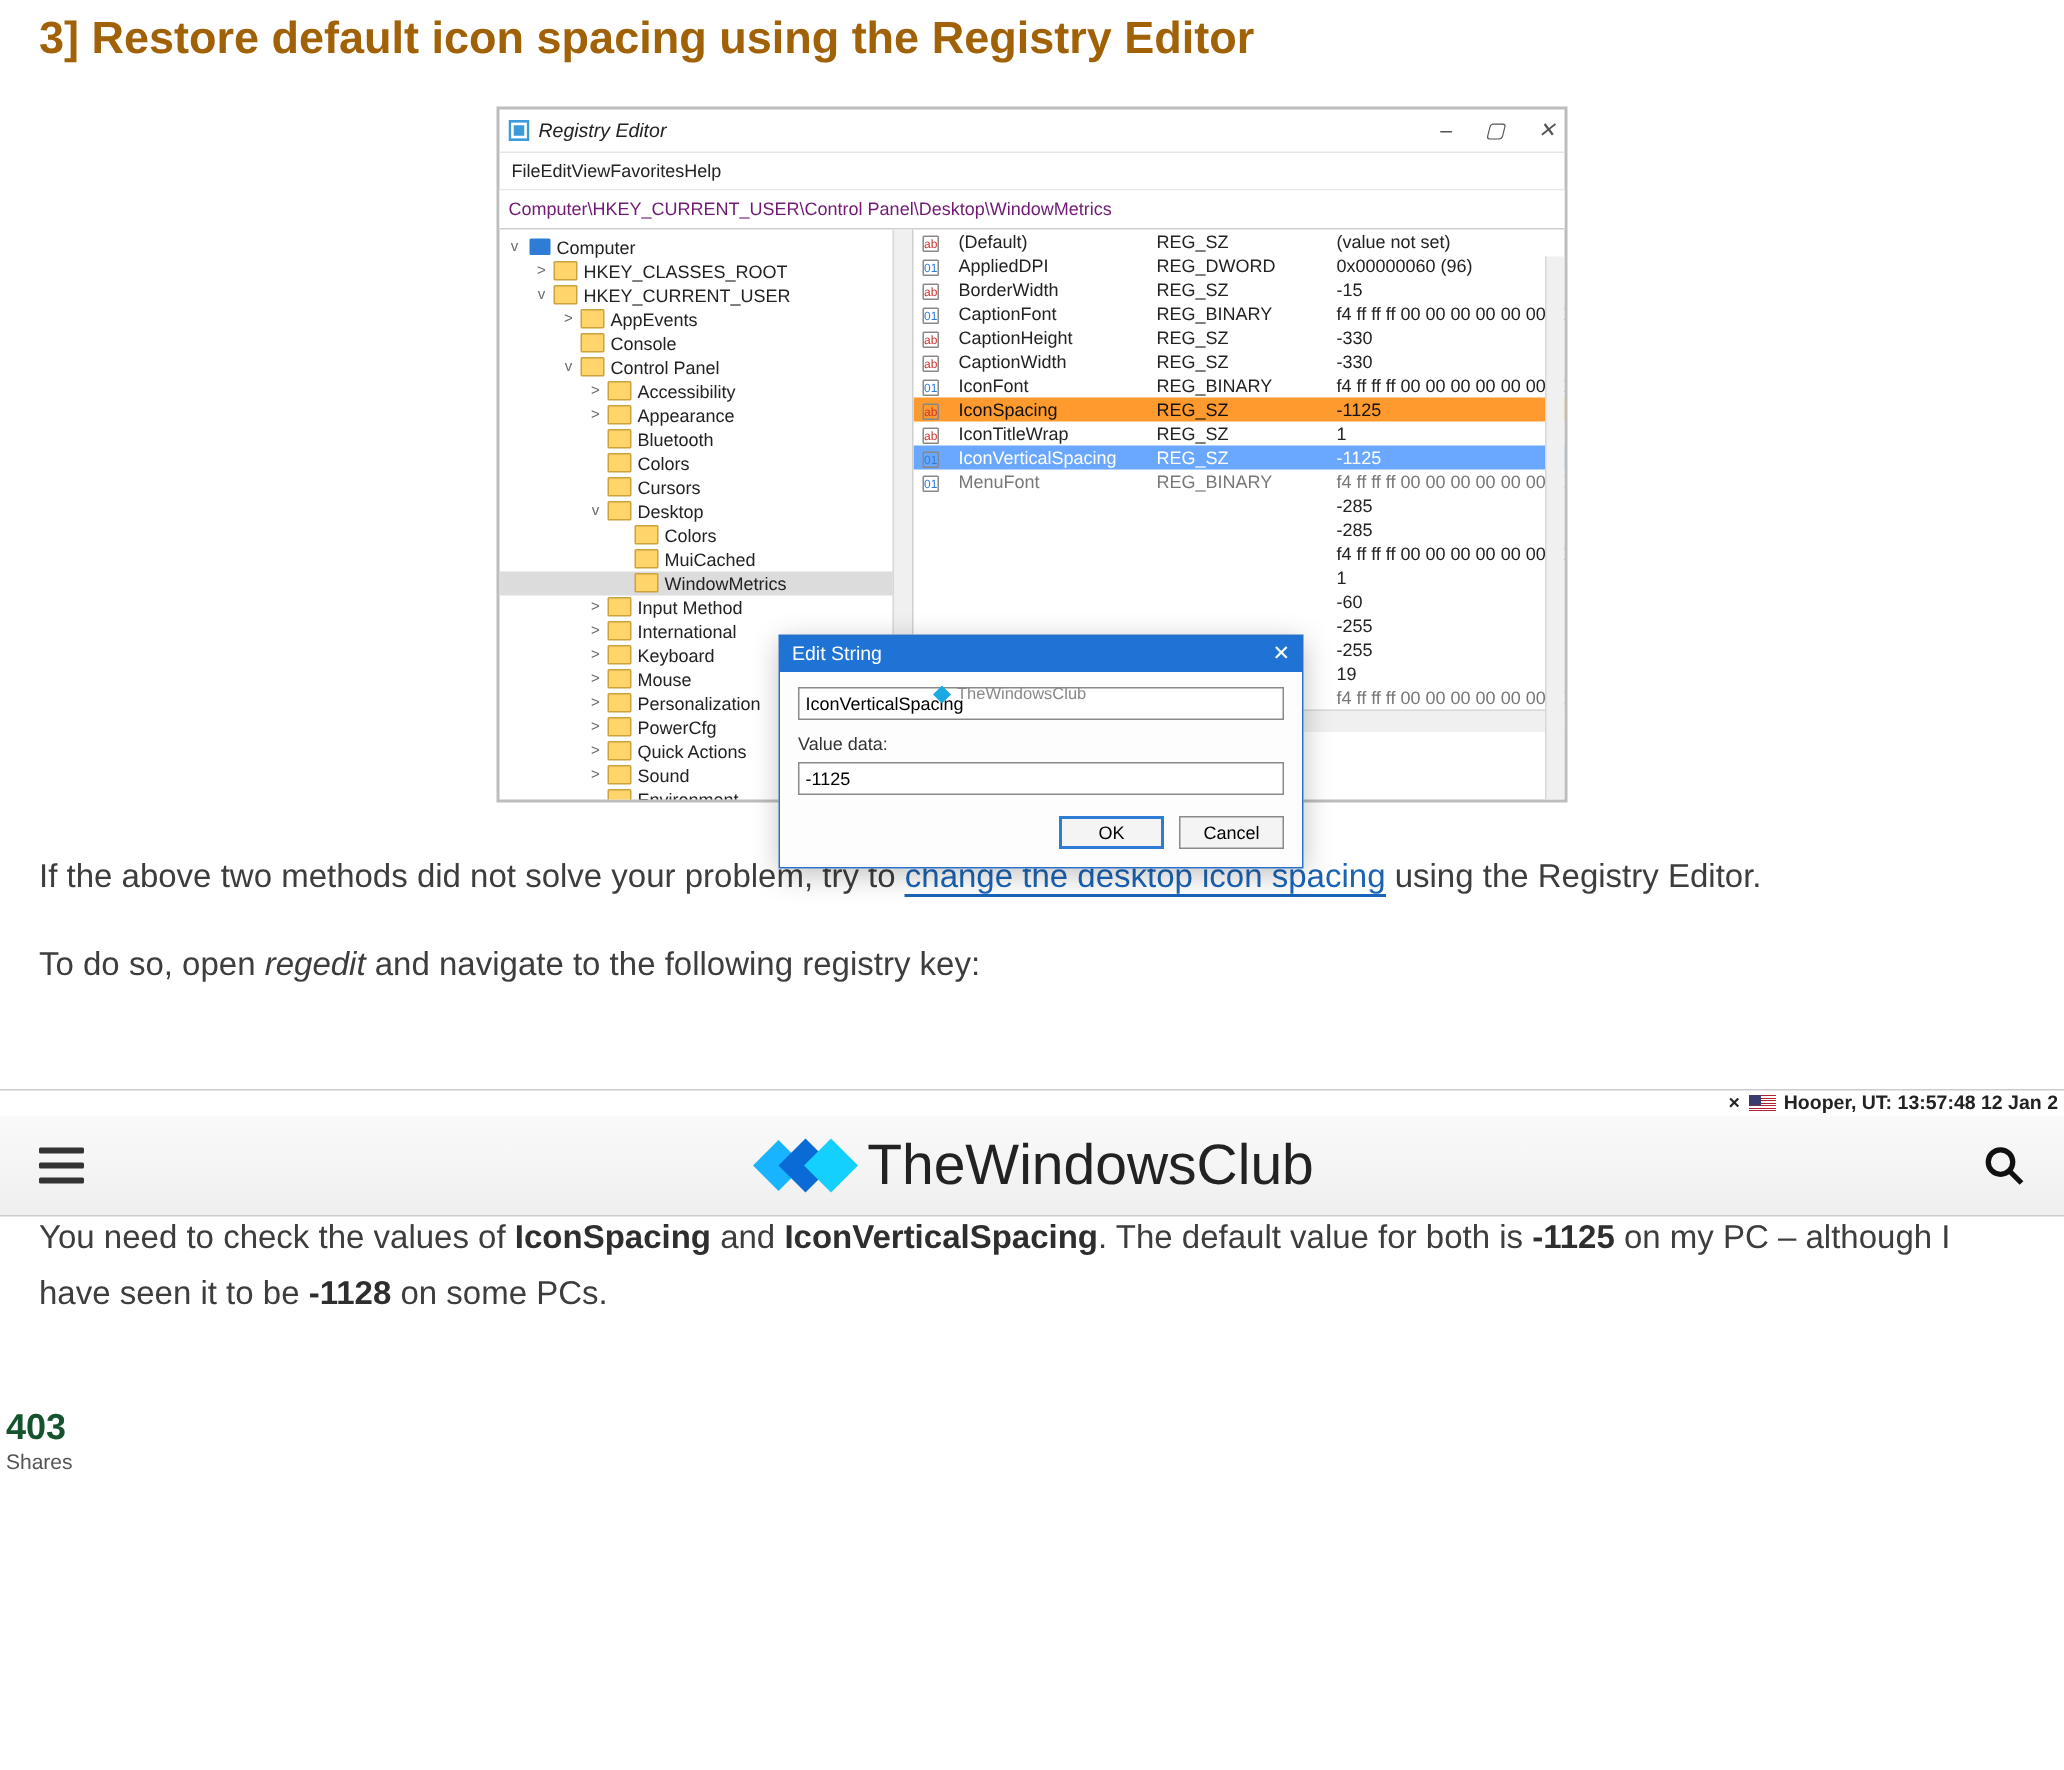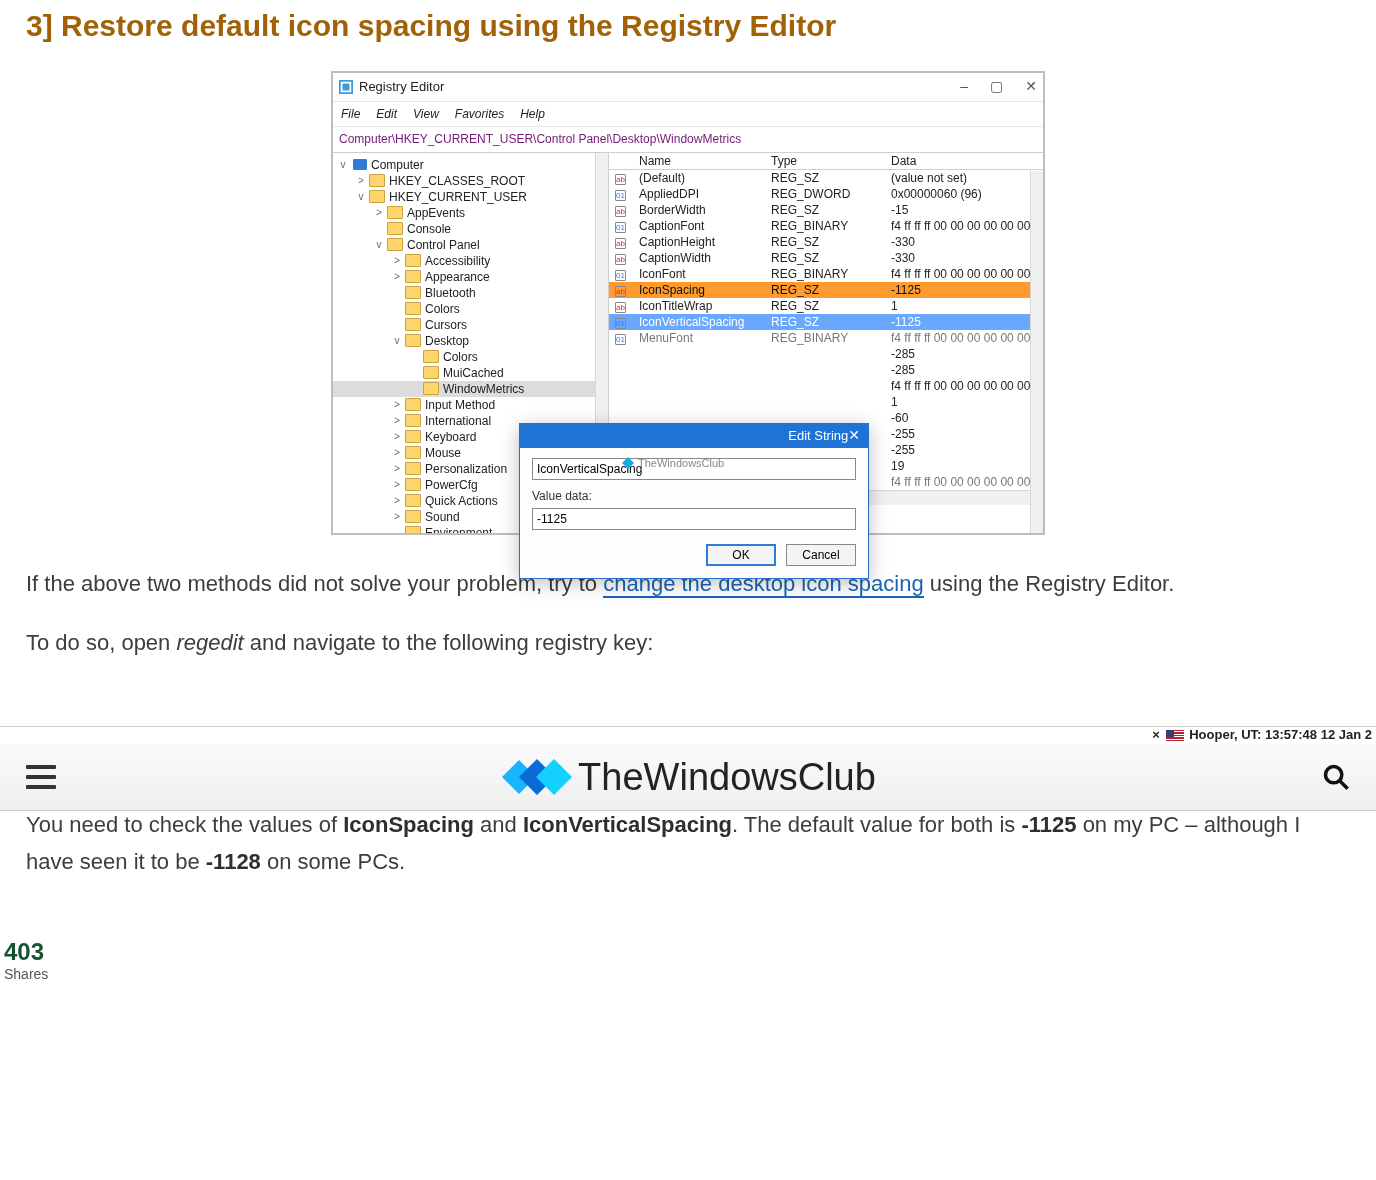--- a/index.html
+++ b/index.html
@@ -19,25 +19,25 @@
   .navbar{position:absolute;top:744px;left:0;right:0;height:66px;background:linear-gradient(#fafafa,#efefef);border-bottom:1px solid #ccc;display:flex;align-items:center;padding:0 26px;}
   .burger{width:30px;height:24px;display:flex;flex-direction:column;justify-content:space-between;cursor:pointer;}
   .burger span{display:block;height:4px;background:#333;border-radius:1px;}
   .brand{flex:1;text-align:center;font-size:38px;font-weight:400;color:#222;display:flex;align-items:center;justify-content:center;gap:6px;}
   .brand .logo{width:70px;height:42px;display:inline-block;position:relative;}
   .brand .logo svg{width:70px;height:42px;}
   .searchico{width:28px;height:28px;cursor:pointer;}
 
   
   .regwin{width:710px;margin:0 auto 30px auto;border:2px solid #bdbdbd;background:#fff;font-family:"Segoe UI",Tahoma,sans-serif;font-size:12px;color:#222;}
-  .regwin .titlebar{display:flex;align-items:center;height:28px;padding:0 6px;border-bottom:1px solid #e6e6e6;}
+  .regwin .titlebar{display:flex;align-items:center;height:28px;padding:0 6px;border-bottom:1px solid #e6e6e6;font-style:italic;}
   .regwin .titlebar .ricon{width:14px;height:14px;margin-right:6px;}
   .regwin .titlebar .ttl{flex:1;font-size:13px;}
   .regwin .winbtns{display:flex;gap:22px;color:#555;font-size:14px;}
-  .regwin .menubar{padding:2px 8px;font-size:12px;color:#222;display:flex;gap:16px;border-bottom:1px solid #e6e6e6;font-style:italic;}
+  .regwin .menubar{padding:2px 8px;font-size:12px;color:#222;display:flex;border-bottom:1px solid #e6e6e6;}
   .regwin .menubar span{cursor:default;}
   .regwin .addrbar{padding:2px 6px;border-bottom:1px solid #cfcfcf;background:#fff;font-size:12px;color:#701a75;}
   .regwin .body{display:flex;height:380px;position:relative;}
   .regwin .tree{width:275px;border-right:1px solid #d0d0d0;overflow:hidden;padding:4px 0;position:relative;}
   .regwin .tree::after{content:"";position:absolute;right:0;top:0;bottom:0;width:12px;background:#f0f0f0;border-left:1px solid #d8d8d8;}
   .tree .node{display:flex;align-items:center;height:16px;font-size:12px;white-space:nowrap;}
   .tree .node .tw{width:12px;text-align:center;color:#6b6b6b;font-size:10px;}
   .tree .node .fld{width:14px;height:11px;background:#ffd46b;border:1px solid #caa33e;border-radius:1px;margin:0 4px 0 2px;}
   .tree .node.sel{background:#dcdcdc;}
   .tree .node.d0{padding-left:4px;} .tree .node.d1{padding-left:22px;} .tree .node.d2{padding-left:40px;} .tree .node.d3{padding-left:58px;} .tree .node.d4{padding-left:76px;}
@@ -54,21 +54,21 @@
   .c-data{flex:1;}
   .lrow .ic{width:14px;height:12px;border:1px solid #888;border-radius:1px;font-size:8px;line-height:10px;text-align:center;color:#c33;margin-left:2px;}
   .lrow .ic.bin{color:#2e7cd6;}
   .lrow.hl{background:#ff9a2e;color:#111;}
   .lrow.hl2{background:#6aa7ff;color:#fff;}
   .lrow.dim{color:#777;}
   .regwin .hscroll{height:14px;border-top:1px solid #d8d8d8;background:#f0f0f0;display:flex;align-items:center;justify-content:space-between;padding:0 2px;color:#888;font-size:10px;}
 
   
   .dlg{position:absolute;left:186px;top:270px;width:348px;border:1px solid #2a6fc7;background:#fdfdfd;box-shadow:0 4px 18px rgba(0,0,0,.25);font-size:12px;}
-  .dlg .dttl{background:#1e73d4;color:#fff;height:24px;display:flex;align-items:center;padding:0 8px;justify-content:flex-end;font-size:13px;}
+  .dlg .dttl{background:#1e73d4;color:#fff;height:24px;display:flex;align-items:center;padding:0 8px;justify-content:space-between;font-size:13px;}
   .dlg .dttl .x{font-size:14px;cursor:pointer;}
   .dlg .dbody{padding:10px 12px 12px 12px;position:relative;}
   .dlg .wm{position:absolute;top:6px;left:102px;font-size:11px;color:#888;display:flex;align-items:center;gap:4px;}
   .dlg .wm .logo{width:12px;height:12px;}
   .dlg label{display:block;margin:6px 0 2px 0;color:#333;}
   .dlg input{width:100%;box-sizing:border-box;border:1px solid #8a8a8a;padding:3px 4px;font-size:12px;background:#fff;}
   .dlg .btns{display:flex;justify-content:flex-end;gap:10px;margin-top:14px;}
   .dlg .btns button{width:70px;height:22px;border:1px solid #8a8a8a;background:#f4f4f4;font-size:12px;cursor:pointer;}
   .dlg .btns button.ok{border:2px solid #2e7cd6;}
 </style>
@@ -217,26 +217,20 @@
             <span class="fld"></span>
             <span>Sound</span>
           </div>
           <div class="node d3 dim">
             <span class="tw"></span>
             <span class="fld"></span>
             <span>Environment</span>
           </div>
         </div>
       <div class="list">
-        <div class="lhdr">
-          <div class="c-ico"></div>
-          <div class="c-name">Name</div>
-          <div class="c-type">Type</div>
-          <div class="c-data">Data</div>
-        </div>
         <div id="rows">
             <div class="lrow">
               <div class="c-ico"><span class="ic">ab</span></div>
               <div class="c-name">(Default)</div>
               <div class="c-type">REG_SZ</div>
               <div class="c-data">(value not set)</div>
             </div>
             <div class="lrow">
               <div class="c-ico"><span class="ic bin">01</span></div>
               <div class="c-name">AppliedDPI</div>

